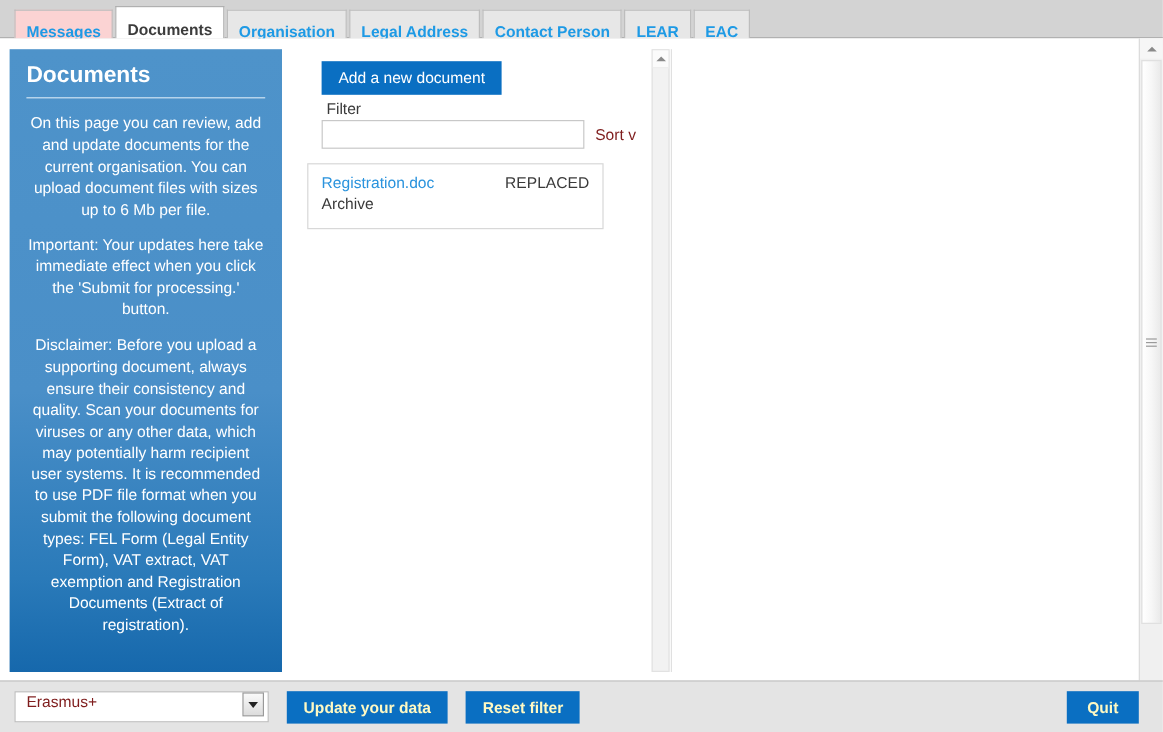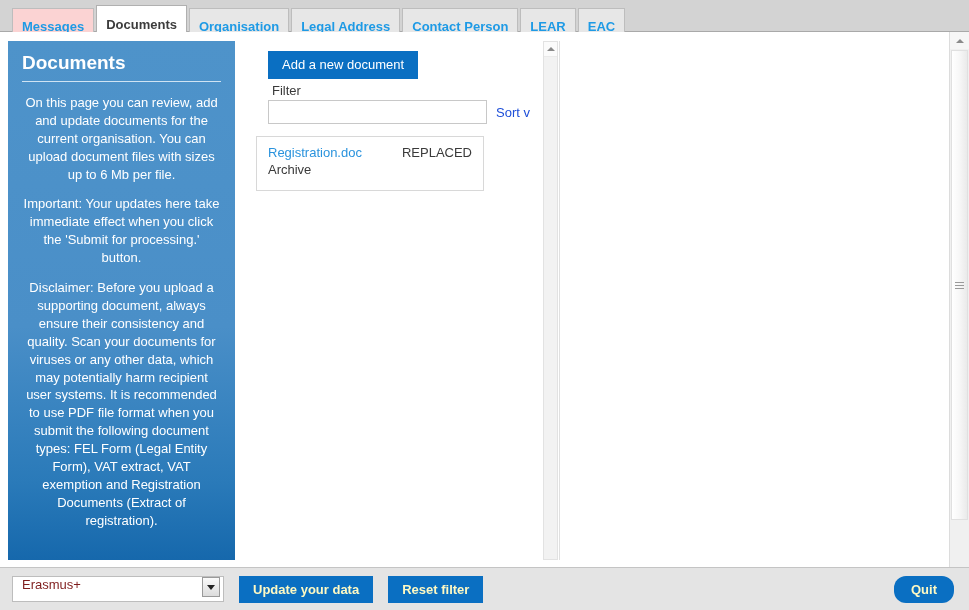--- a/index.html
+++ b/index.html
@@ -139,30 +139,30 @@
     background: #ffffff;
     font-family: "Liberation Sans", sans-serif;
     font-size: 13px;
     padding: 0 4px;
     color: #333;
     outline: none;
   }
   #sort-control {
     margin-left: 9px;
     font-size: 13px;
-    color: #1d4ed8;
+    color: #7f1d1d;
     cursor: pointer;
     user-select: none;
     white-space: nowrap;
     text-align: center;
   }
 
   #doc-list {
     margin: 12px 0 0 11px;
-    width: 228px;
+    width: 247px;
     border: 1px solid #d8d8d8;
     background: #ffffff;
     box-sizing: border-box;
   }
   .doc-item {
     padding: 8px 11px 10px 11px;
     cursor: pointer;
   }
   .doc-item-top {
     display: flex;
@@ -328,23 +328,22 @@
     font-family: "Liberation Sans", sans-serif;
     font-size: 13px;
     font-weight: bold;
     height: 27px;
     padding: 0 14px;
     margin-left: 15px;
     cursor: pointer;
   }
   #quit-button {
     margin-left: auto;
-    margin-right: 3px;
+    margin-right: 8px;
     padding: 0 17px;
-    border-radius: 12px;
   }
 </style>
 </head>
 <body>
 
 <div id="tab-bar">
   <div class="tab alert">
     <span>Messages</span>
   </div>
   <div class="tab active">

